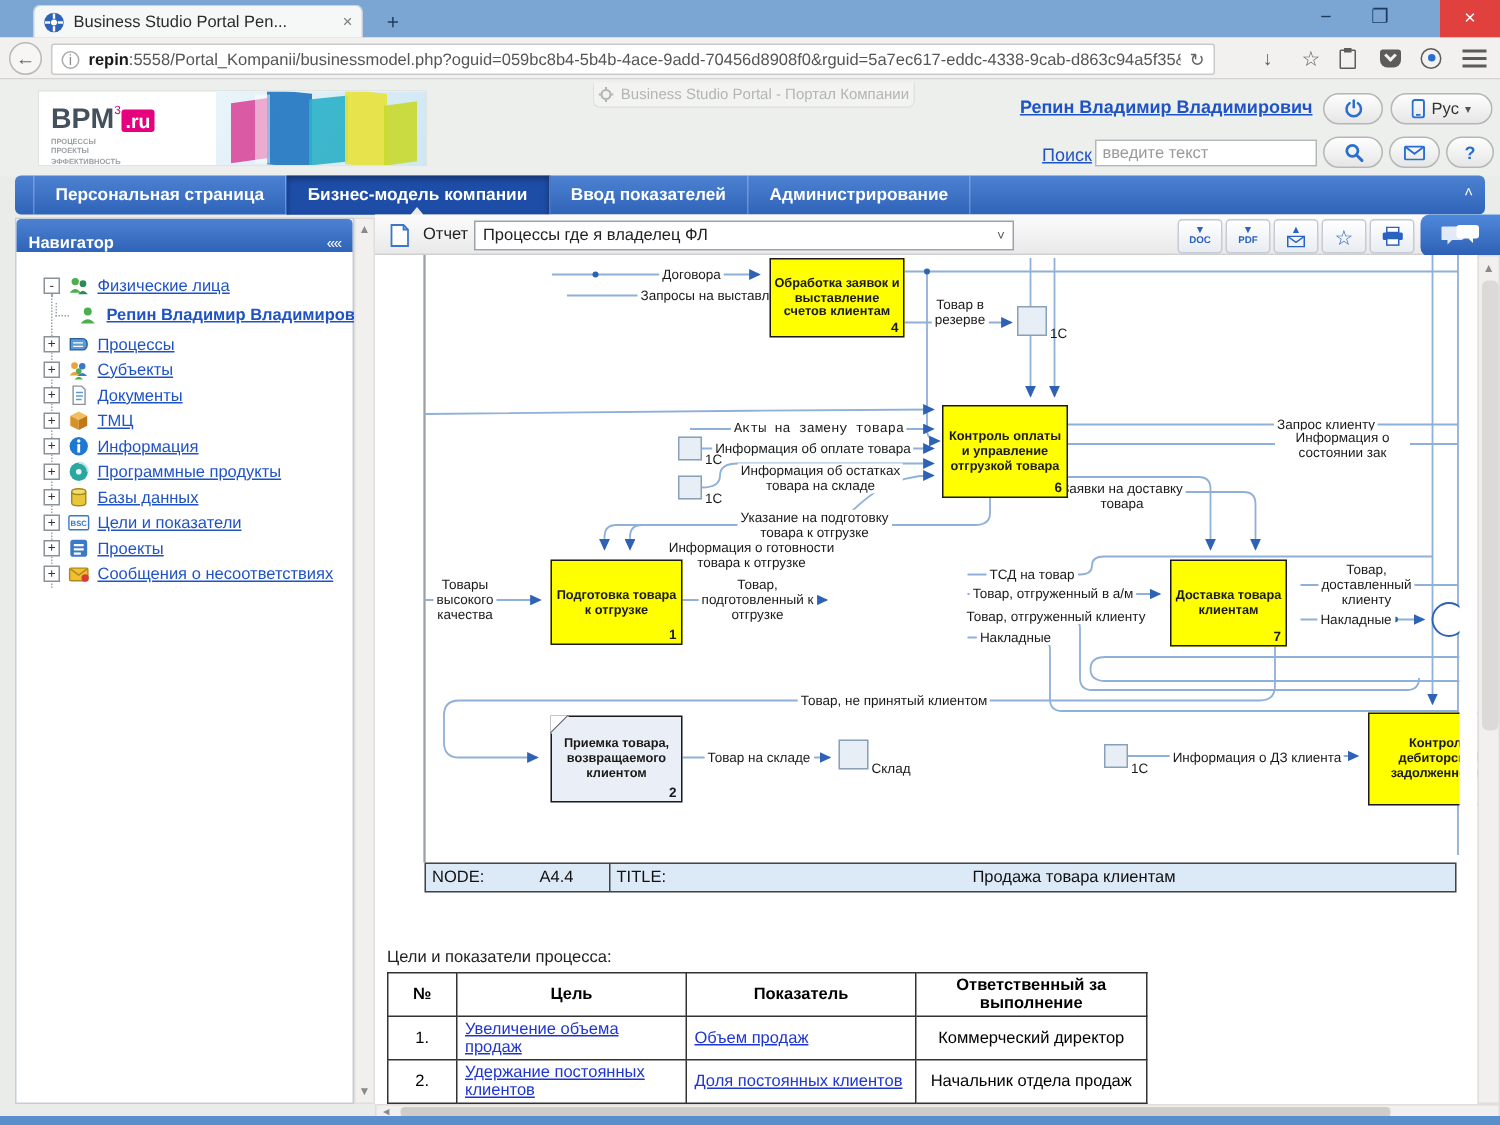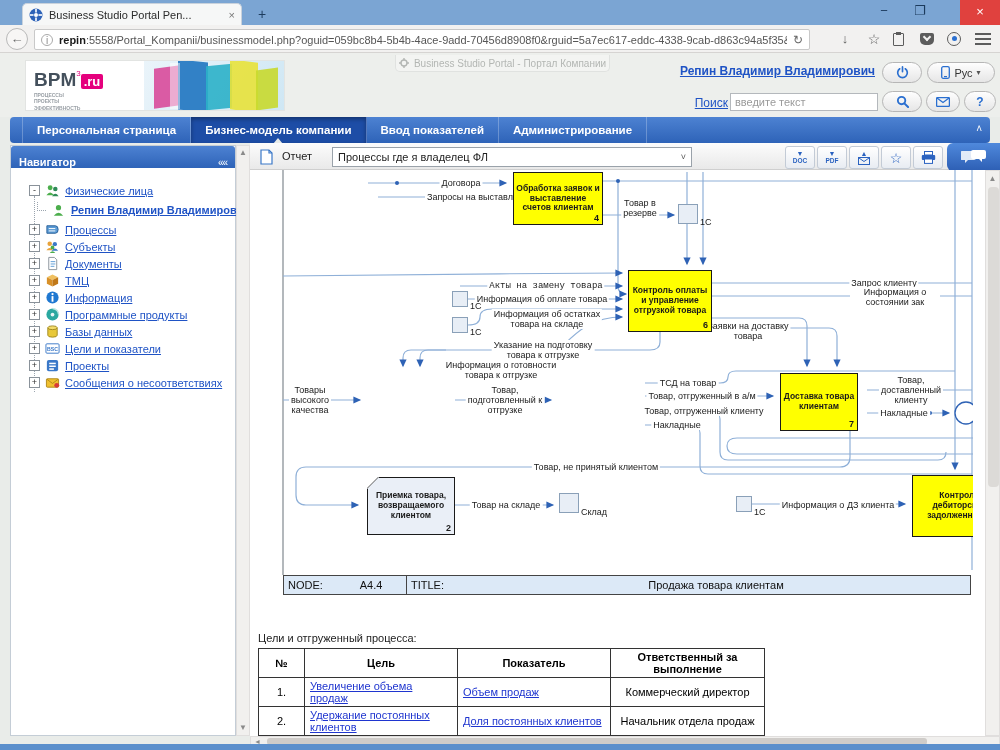--- a/index.html
+++ b/index.html
@@ -64,21 +64,21 @@
   .tlink{font-size:11px;color:#1f53c5;text-decoration:underline;white-space:nowrap;}
   .tlink.boldlink{font-weight:bold;}
 
   
   .scrollstrip{background:#f1f0ee;border:1px solid #e0dedd;}
   .scrollarrow{position:absolute;width:100%;text-align:center;color:#8a8a8a;font-size:8px;line-height:12px;}
 
   
   #toolbar{left:250px;top:143px;width:750px;height:27px;background:linear-gradient(#fcfcfc,#e9e9e9);border-bottom:1px solid #cfcfcf;}
   .reportlbl{left:32px;top:7px;font-size:11px;color:#222;}
-  .reportselect{left:66px;top:4px;width:360px;height:20px;background:#fff;border:1px solid #9aa2aa;display:flex;align-items:center;padding:0 5px;gap:5px;margin-left:16px;}
+  .reportselect{left:66px;top:4px;width:360px;height:20px;background:#fff;border:1px solid #9aa2aa;display:flex;align-items:center;padding:0 5px;gap:5px;}
   .reportselect span.val{font-size:11px;color:#222;flex:1;white-space:nowrap;overflow:hidden;}
   .reportselect span.chev{font-size:9px;color:#555;}
   .expbtn{top:3px;width:30px;height:23px;border:1px solid #c3cbd6;border-radius:3px;background:linear-gradient(#ffffff,#e8ecf2);display:flex;flex-direction:column;align-items:center;justify-content:center;color:#2a62c0;}
   .expbtn .arr{font-size:7px;line-height:6px;}
   .expbtn .txt{font-size:6.5px;font-weight:bold;line-height:7px;}
   #commentsbtn{left:697px;top:0px;width:53px;height:28px;background:linear-gradient(#4f89dc,#2d5fb4);border-radius:6px 0 0 6px;display:flex;align-items:center;justify-content:center;}
 
   
   #viewport{left:250px;top:170px;width:735px;height:566px;background:#fff;overflow:hidden;}
   .dl{position:absolute;transform:translate(-50%,-50%);white-space:pre-line;text-align:center;font-size:9px;line-height:1.12;color:#1a1a1a;background:#fff;padding:0 2px;}
@@ -493,20 +493,24 @@
     <div class="dls" style="left:504px;top:337px;">1С</div>
 
     <div class="pbox" style="left:263px;top:2px;width:90px;height:53px;">
       <span>Обработка заявок и выставление счетов клиентам</span>
         <span class="num">4</span>
     </div>
     <div class="pbox" style="left:378px;top:100px;width:84px;height:62px;">
       <span>Контроль оплаты и управление отгрузкой товара</span>
         <span class="num">6</span>
     </div>
+    <div class="pbox" style="left:117px;top:203px;width:88px;height:57px;">
+      <span>Подготовка товара к отгрузке</span>
+        <span class="num">1</span>
+    </div>
     <div class="pbox" style="left:530px;top:203px;width:78px;height:58px;">
       <span>Доставка товара клиентам</span>
         <span class="num">7</span>
     </div>
     <div class="pbox graybox" style="left:117px;top:307px;width:88px;height:58px;white-space:pre-line;">
       <span class="fold"></span>
       <span>Приемка товара,
 возвращаемого
 клиентом</span><span class="num">2</span>
     </div>
@@ -515,21 +519,21 @@
     </div>
 
     <div id="nodebar">
       <span class="c1">NODE:</span>
       <span class="c2">A4.4</span>
       <span class="sep"></span>
       <span class="c3">TITLE:</span>
       <span class="c4">Продажа товара клиентам</span>
     </div>
 
-    <div class="goalscaption">Цели и отгруженный процесса:</div>
+    <div class="goalscaption">Цели и показатели процесса:</div>
     <table class="goals">
       <tbody>
           <tr>
         <th style="width:46px;">№</th>
         <th style="width:153px;">Цель</th>
         <th style="width:153px;">Показатель</th>
         <th style="width:154px;white-space:pre-line;">Ответственный за
 выполнение</th>
       </tr>
       <tr>

